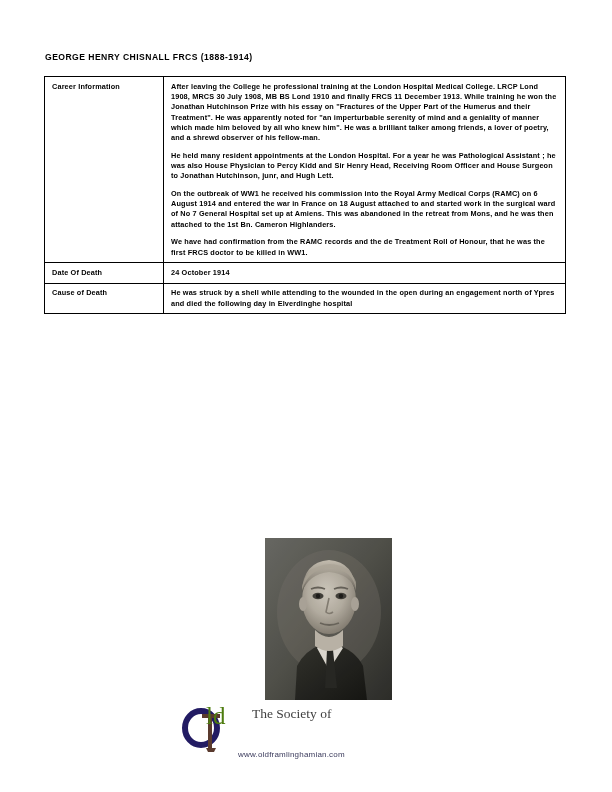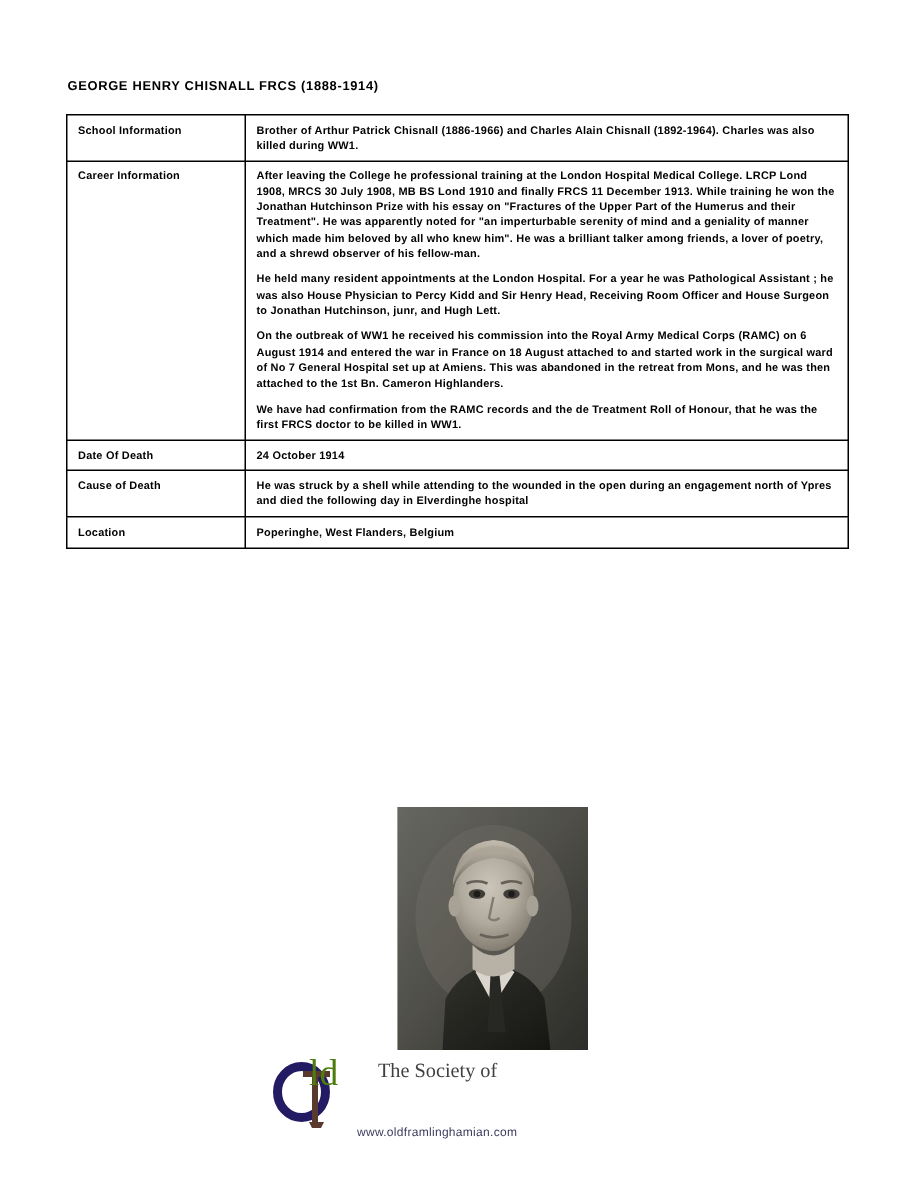--- a/index.html
+++ b/index.html
@@ -129,26 +129,20 @@
 <body>
 
 <div class="page">
 
   <div class="page-title">GEORGE HENRY CHISNALL FRCS (1888-1914)</div>
 
   <table class="record">
     <tbody>
 
 
-      <tr>
-        <td class="label">School Information</td>
-        <td class="value">
-          <p>Brother of Arthur Patrick Chisnall (1886-1966) and Charles Alain Chisnall (1892-1964).  Charles was also killed during WW1.</p>
-        </td>
-      </tr>
 
       <tr>
         <td class="label">Career Information</td>
         <td class="value">
           <p>After leaving the College he professional training at the London Hospital Medical College.  LRCP Lond 1908, MRCS 30 July 1908, MB BS Lond 1910 and finally FRCS 11 December 1913.   While training he won the Jonathan Hutchinson Prize with his essay on "Fractures of the Upper Part of the Humerus and their Treatment".  He was apparently noted for "an imperturbable serenity of mind and a geniality of manner which made him beloved by all who knew him".  He was a brilliant talker among friends, a lover of poetry, and a shrewd observer of his fellow-man.</p>
           <p>He held many resident appointments at the London Hospital.  For a year he was Pathological Assistant ; he was also House Physician to Percy Kidd and Sir Henry Head, Receiving Room Officer and House Surgeon to Jonathan Hutchinson, junr, and Hugh Lett.</p>
           <p>On the outbreak of WW1 he received his commission into the Royal Army Medical Corps (RAMC) on 6 August 1914 and entered the war in France on 18 August attached to and started work in the surgical ward of No 7 General Hospital set up at Amiens.  This was abandoned in the retreat from Mons, and he was then attached to the 1st Bn. Cameron Highlanders.</p>
           <p>We have had confirmation from the RAMC records and the de Treatment Roll of Honour, that he was the first FRCS doctor to be killed in WW1.</p>
         </td>
       </tr>
@@ -160,26 +154,20 @@
         </td>
       </tr>
 
       <tr>
         <td class="label">Cause of Death</td>
         <td class="value">
           <p>He was struck by a shell while attending to the wounded in the open during an engagement north of Ypres and died the following day in Elverdinghe hospital</p>
         </td>
       </tr>
 
-      <tr>
-        <td class="label">Location</td>
-        <td class="value">
-          <p>Poperinghe, West Flanders, Belgium</p>
-        </td>
-      </tr>
 
 
 
 
     </tbody>
   </table>
 
   <div class="portrait">
     <svg width="127" height="162" viewBox="0 0 127 162" xmlns="http://www.w3.org/2000/svg">
       <defs>

